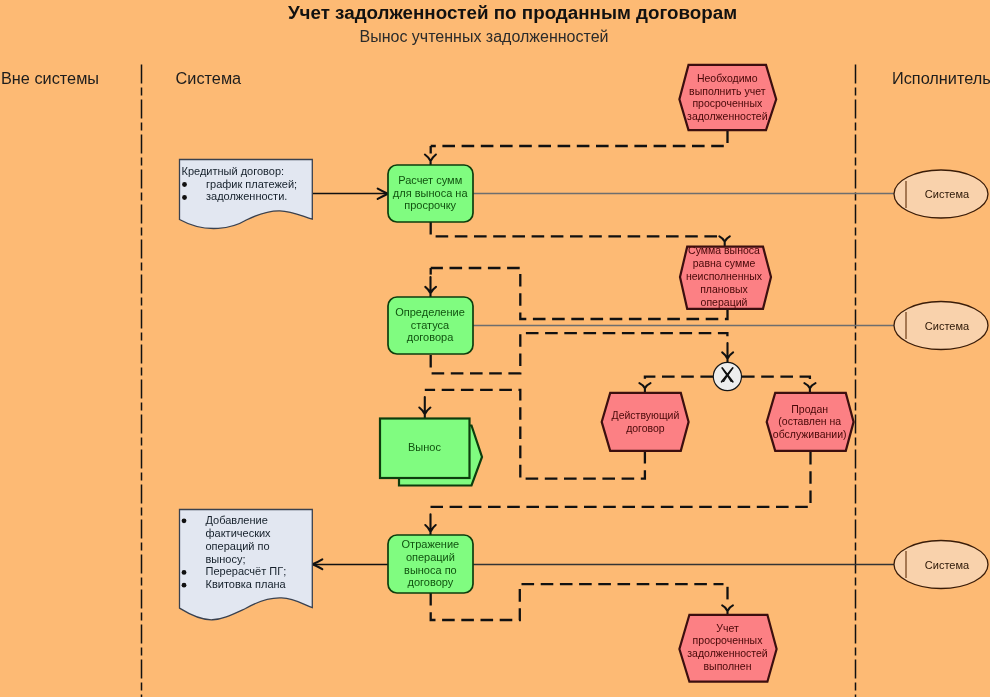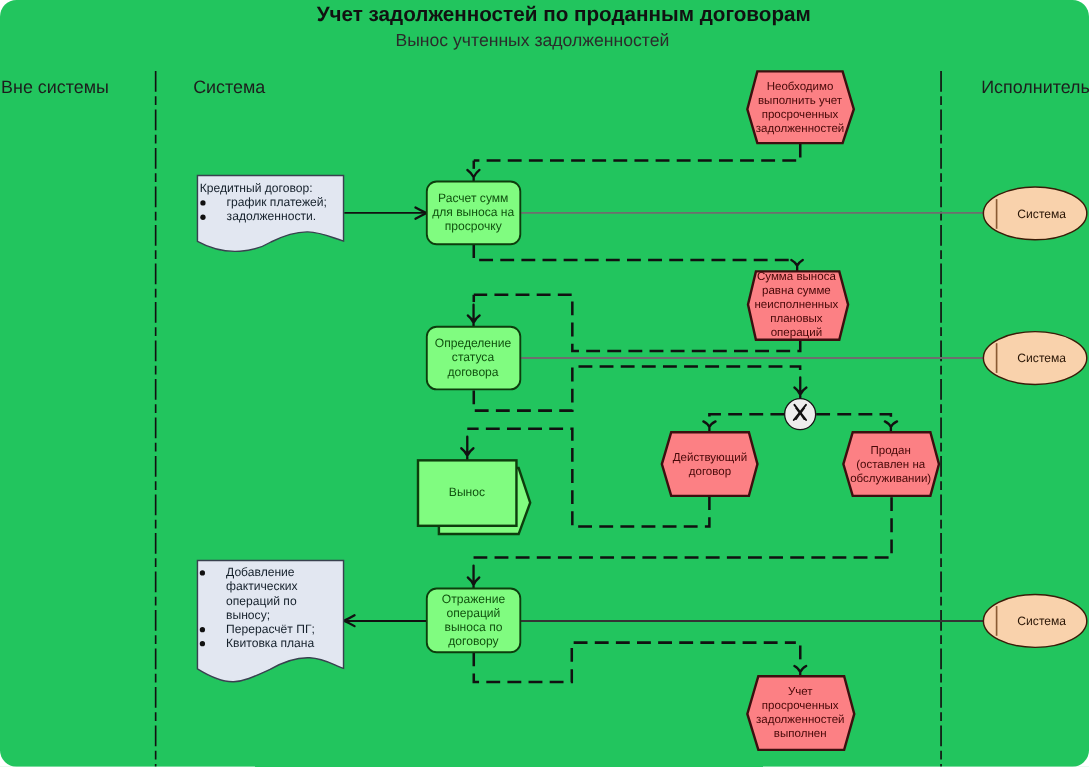--- a/index.html
+++ b/index.html
@@ -1,19 +1,19 @@
 <!DOCTYPE html>
 <html><head>
 <meta charset="utf-8">
 <title>diagram</title>
 <style>
   html,body{margin:0;padding:0;background:#ffffff;}
   body{width:990px;height:697px;overflow:hidden;
        font-family:"Liberation Sans",sans-serif;}
-  #canvas{position:relative;width:990px;height:697px;background:#22c55e;border-radius:15px;}
+  #canvas{position:relative;width:990px;height:697px;background:#fdba74;}
   svg{display:block;}
   text{font-family:"Liberation Sans",sans-serif;}
   .t-title{font-size:18.8px;font-weight:bold;fill:#111111;}
   .t-sub{font-size:16px;fill:#2b2b2b;}
   .t-lane{font-size:16.3px;fill:#1d1d1d;}
   .t-task{font-size:11px;fill:#10520f;}
   .t-event{font-size:10.5px;fill:#470808;}
   .t-doc{font-size:11px;fill:#15202b;}
   .t-actor{font-size:11px;fill:#2a1606;}
   .t-gw{font-size:16px;fill:#111;}

